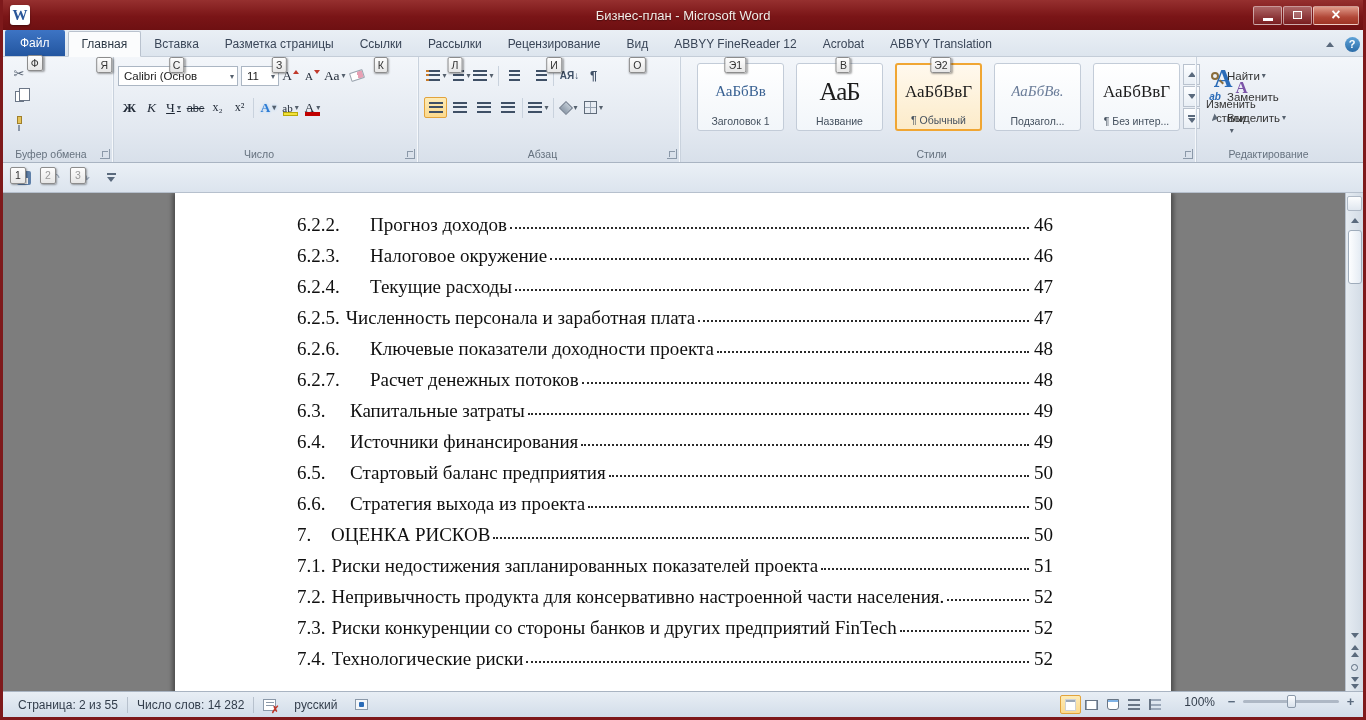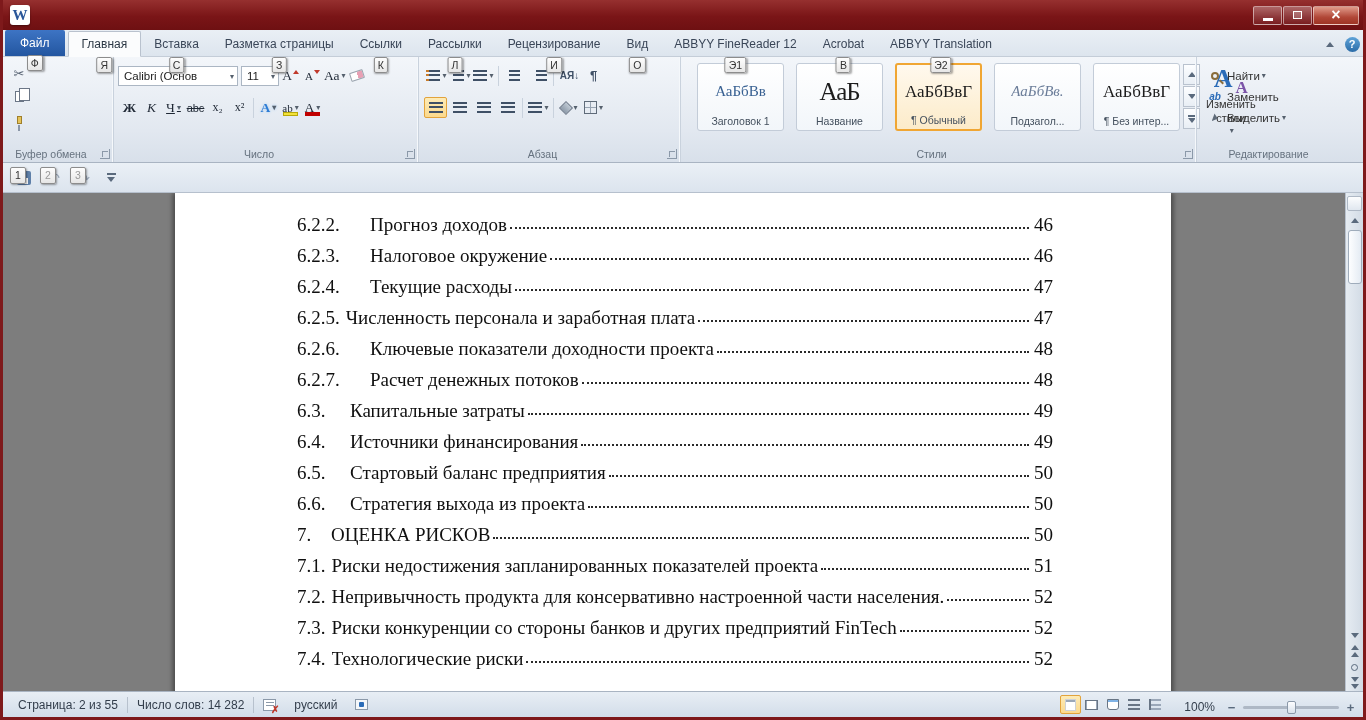--- a/index.html
+++ b/index.html
@@ -193,21 +193,21 @@
   
   .statusbar { height: 26px; background: linear-gradient(#E8EEF5, #D2DDE9); border-top: 1px solid #A9B4C2;
                display: flex; align-items: center; font-size: 12px; color: #333E4C; padding: 0 6px; flex: 0 0 auto; }
   .sb-item { padding: 0 9px; display: flex; align-items: center; height: 18px; }
   .sb-sep { width: 1px; height: 16px; background: #B7C1CD; }
   .icon-spell { width: 13px; height: 12px; background: #fff; border: 1px solid #8B99A9; position: relative; }
   .icon-spell::before { content: ""; position: absolute; left: 2px; top: 2px; width: 8px; height: 1px; background: #8B99A9; box-shadow: 0 3px 0 #8B99A9; }
   .icon-spell::after { content: "✗"; position: absolute; right: -4px; bottom: -5px; color: #C0392B; font-size: 10px; font-weight: bold; }
   .icon-macro { width: 13px; height: 11px; border: 1px solid #8B99A9; background: #F4F7FA; position: relative; }
   .icon-macro::after { content: ""; position: absolute; left: 3px; top: 2px; width: 5px; height: 5px; background: #2B6CB8; border-radius: 1px; }
-  .sb-right { margin-left: auto; display: flex; align-items: flex-end; }
+  .sb-right { margin-left: auto; display: flex; align-items: flex-start; }
   .viewbtns { display: flex; margin-right: 14px; }
   .vb { width: 21px; height: 19px; display: flex; align-items: center; justify-content: center; border: 1px solid transparent; border-radius: 2px; }
   .vb.active { background: linear-gradient(#FDEBB7, #FBD98D); border-color: #E2A33C; }
   .vb-pg { width: 11px; height: 12px; background: #fff; border: 1px solid #68758555; box-shadow: inset 0 2px 0 #9AA7B8; }
   .vb-book { width: 13px; height: 10px; background: #fff; border: 1px solid #687585; box-shadow: inset 1px 0 0 #9AA7B8, inset -1px 0 0 #9AA7B8; }
   .vb-web { width: 12px; height: 11px; background: #fff; border: 1px solid #687585; border-radius: 0 0 3px 3px; box-shadow: inset 0 2px 0 #7FB2E5; }
   .vb-outline { width: 12px; height: 11px; background: repeating-linear-gradient(to bottom, #687585 0 2px, transparent 2px 4.5px); }
   .vb-draft { width: 12px; height: 11px; background: repeating-linear-gradient(to bottom, #9AA7B8 0 2px, transparent 2px 4.5px); border-left: 2px solid #687585; }
   .zoom-label { min-width: 36px; text-align: right; margin-right: 10px; }
   .zoom-ctl { display: flex; align-items: center; width: 132px; }
@@ -219,20 +219,21 @@
 </style>
 </head>
 <body>
 
 <div class="window">
 
   <div class="titlebar">
     <div class="app-icon">
         <span>W</span>
       </div>
+    <div class="title">Бизнес-план - Microsoft Word</div>
     <div class="win-controls">
       <div class="win-btn">
           <span class="glyph-min"></span>
         </div>
       <div class="win-btn">
           <span class="glyph-restore"></span>
         </div>
       <div class="win-btn close">
           <span class="glyph-close">×</span>
         </div>

